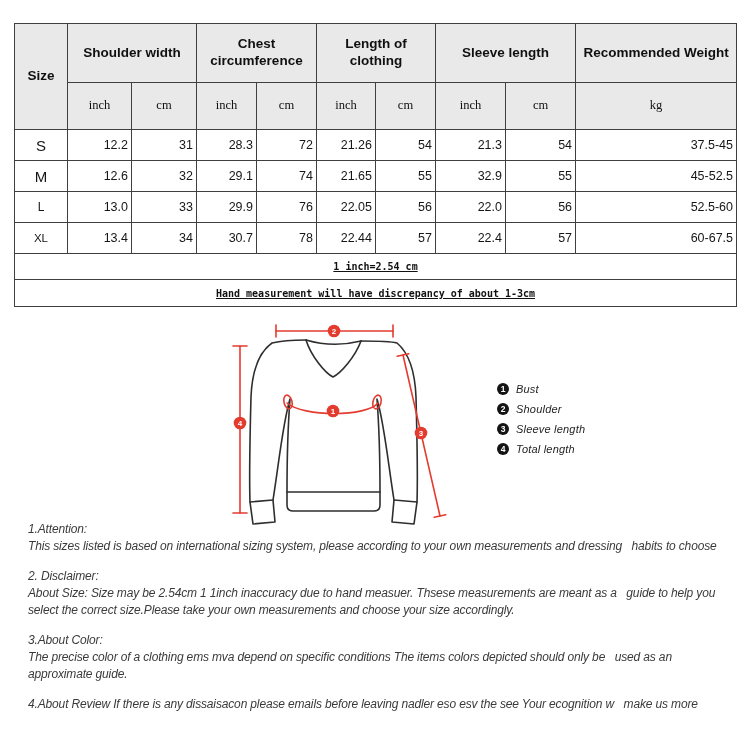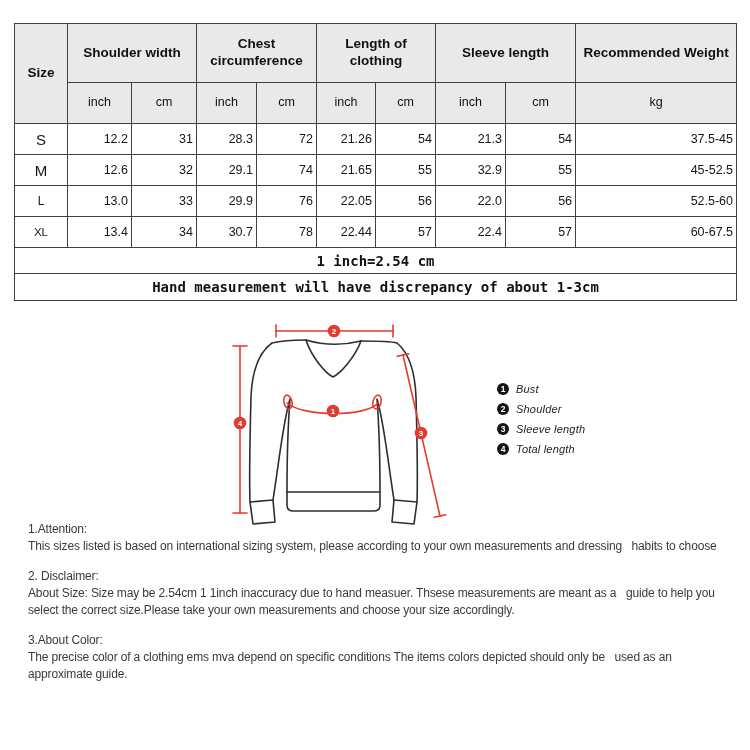--- a/index.html
+++ b/index.html
@@ -13,47 +13,47 @@
     border-collapse:collapse;table-layout:fixed;
   }
   .size-table th,.size-table td{
     border:1px solid #3f3f3f;text-align:center;vertical-align:middle;
     padding:0 3px;color:#161616;overflow:hidden;
   }
   .size-table thead th{
     background:#e9e9e9;font-weight:bold;font-size:13.5px;line-height:1.25;color:#101010;
   }
   tr.h-main{height:59px;}
-  tr.h-units{height:41px;}
+  tr.h-units{height:47px;font-family:Liberation Serif, serif;}
   .size-table thead tr.h-units th{font-weight:normal;font-size:12.5px;}
   .size-table tbody tr{height:31px;}
   .size-table tbody th{background:#ffffff;font-weight:normal;font-size:15px;}
   .size-table tbody tr:nth-child(3) th{font-size:12px;}
   .size-table tbody tr:nth-child(4) th{font-size:11.5px;text-align:center;}
   .size-table tbody td{font-size:12.5px;text-align:right;}
   .size-table tfoot tr.note-1{height:26px;}
   .size-table tfoot tr.note-2{height:27px;}
   .size-table tfoot td{
-    font-family:"DejaVu Sans Mono", monospace;font-weight:bold;font-size:14px;color:#111;
+    font-family:"DejaVu Sans Mono", monospace;font-weight:bold;font-size:10px;color:#111;text-decoration:underline;
   }
   
   .diagram-svg{position:absolute;left:200px;top:300px;}
   .marker-num{font-family:"Liberation Sans", sans-serif;font-size:8px;font-weight:bold;fill:#ffffff;}
   
   .legend{position:absolute;left:497px;top:379px;}
   .legend-item{display:flex;align-items:center;height:20px;}
   .legend-badge{
     width:12px;height:12px;border-radius:50%;background:#141414;color:#ffffff;
     font-size:8.5px;font-weight:bold;display:flex;align-items:center;justify-content:center;
     margin-right:7px;flex:0 0 12px;
   }
   .legend-label{font-size:11px;color:#1e1e1e;letter-spacing:0.2px;font-style:italic;}
   
   .sections{position:absolute;left:28px;top:521px;width:716px;}
-  .info-section{margin-bottom:13px;}
+  .info-section{margin-bottom:13px;font-style:italic;}
   .text-line{
     font-size:12px;line-height:17px;letter-spacing:-0.15px;color:#3a3a3a;white-space:pre;
   }
 </style>
 </head>
 <body>
 
 <div class="page">
 
   <table class="size-table">
@@ -226,16 +226,17 @@
         <div class="text-line">2. Disclaimer:</div>
         <div class="text-line">About Size: Size may be 2.54cm 1 1inch inaccuracy due to hand measuer. Thsese measurements are meant as a   guide to help you</div>
         <div class="text-line">select the correct size.Please take your own measurements and choose your size accordingly.</div>
       </div>
       <div class="info-section">
         <div class="text-line">3.About Color:</div>
         <div class="text-line">The precise color of a clothing ems mva depend on specific conditions The items colors depicted should only be   used as an</div>
         <div class="text-line">approximate guide.</div>
       </div>
       <div class="info-section">
+        <div class="text-line">4.About Review If there is any dissaisacon please emails before leaving nadler eso esv the see Your ecognition w   make us more</div>
       </div>
     </div>
 
 </div>
 
 </body></html>

